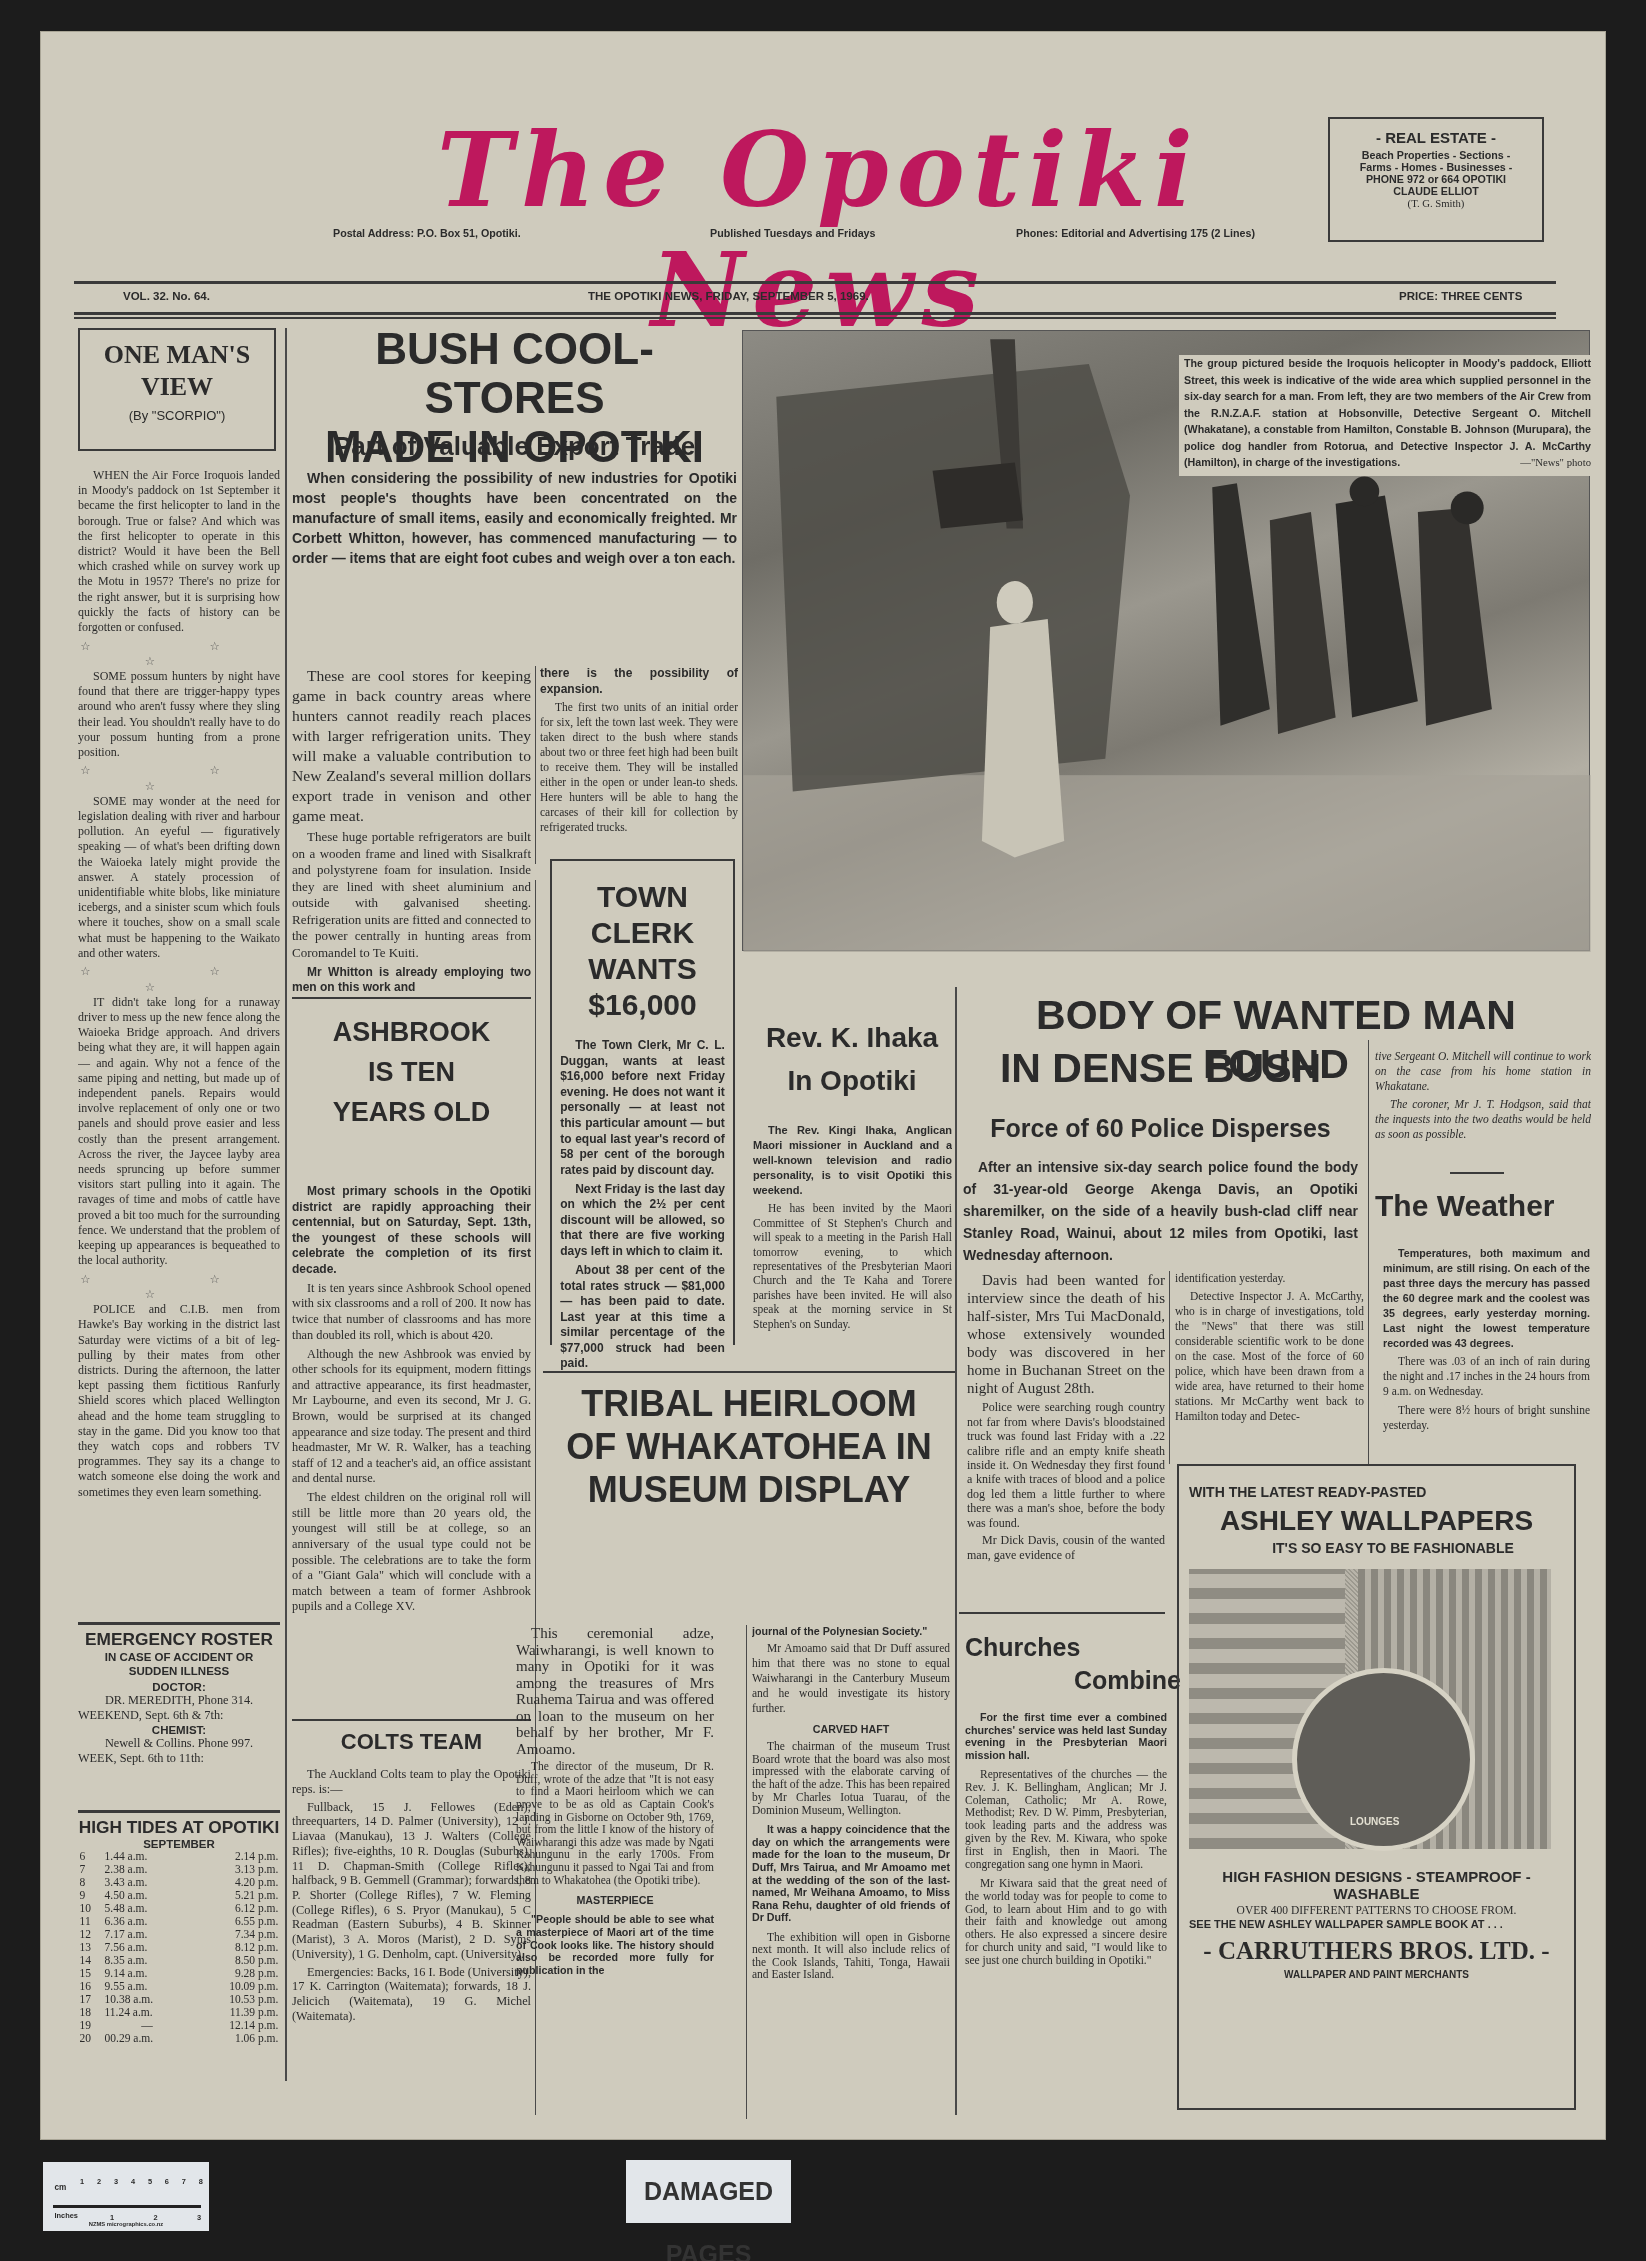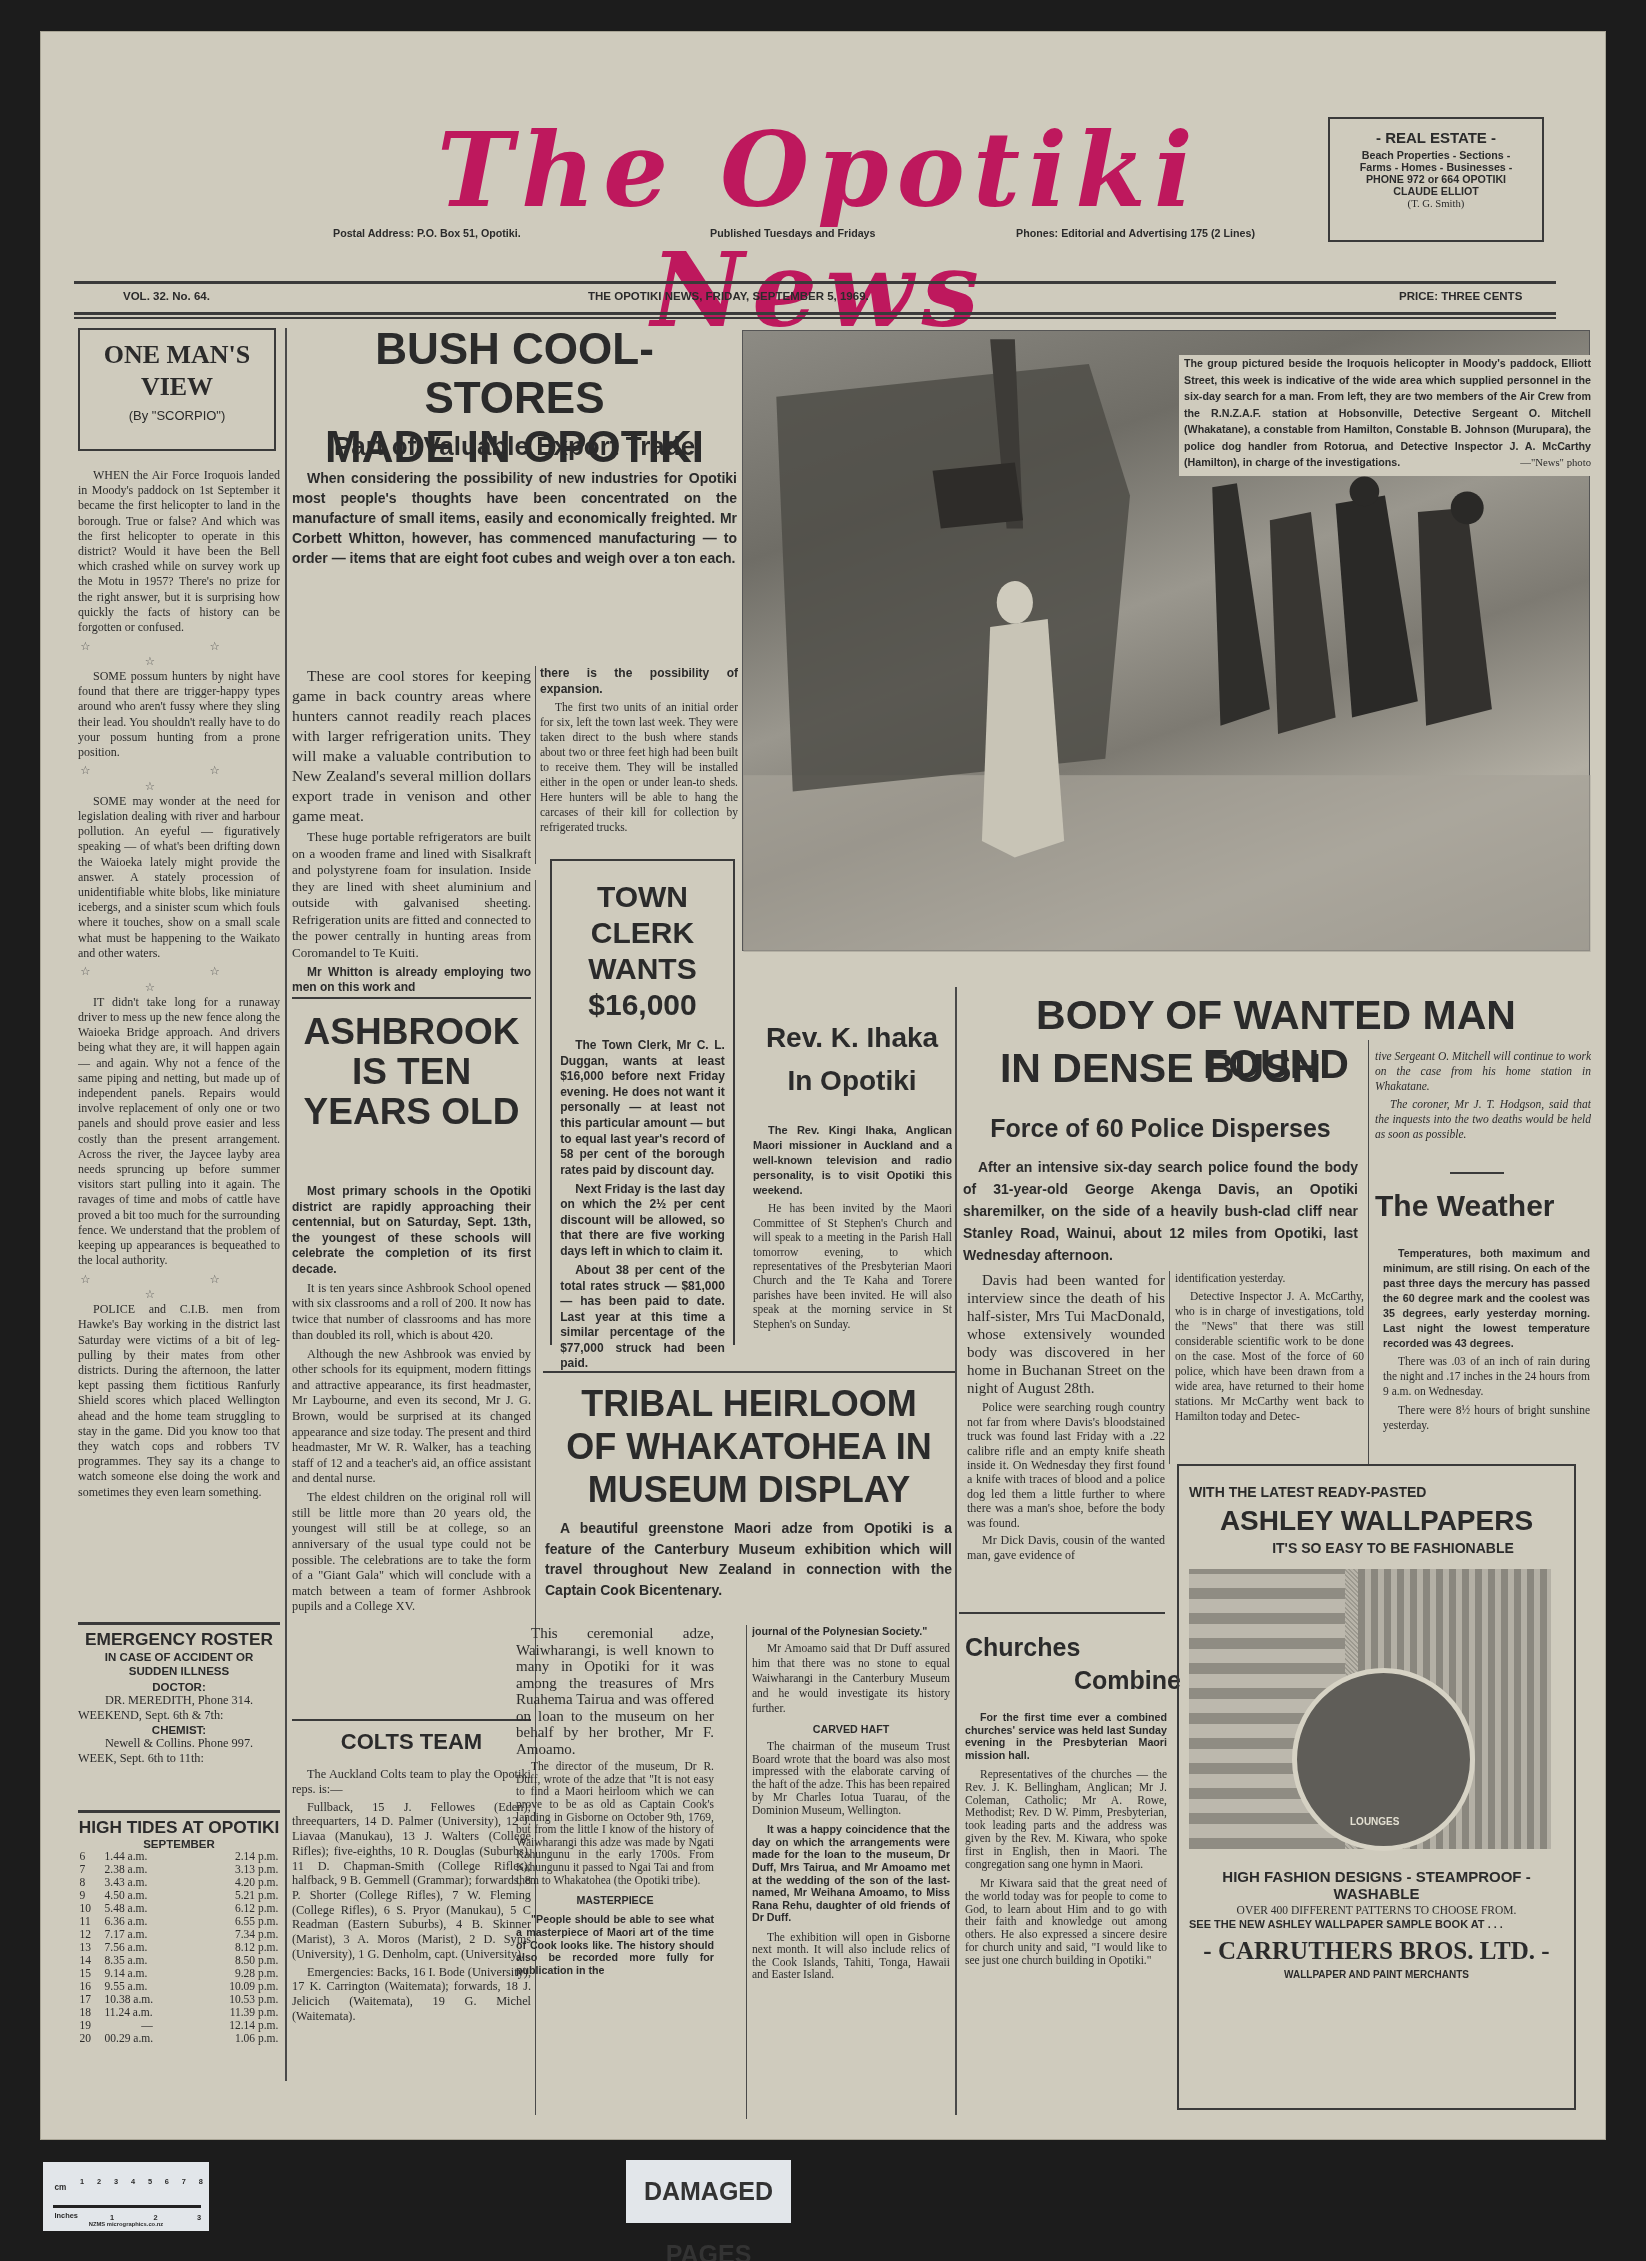--- a/index.html
+++ b/index.html
@@ -181,21 +181,21 @@
     <p class="bbody">Mr Whitton is already employing two men on this work and</p>
   </div>
   <div class="vrule" style="left:494px;top:634px;height:198px;width:0.8px;"></div>
   <div class="abs body" style="left:499px;top:634px;width:198px;height:198px;overflow:hidden;font-size:11.5px;line-height:15px;">
     <p class="bbody" style="text-indent:0;">there is the possibility of expansion.</p>
     <p>The first two units of an initial order for six, left the town last week. They were taken direct to the bush where stands about two or three feet high had been built to receive them. They will be installed either in the open or under lean-to sheds. Here hunters will be able to hang the carcases of their kill for collection by refrigerated trucks.</p>
   </div>
 
   <div class="rule" style="left:251px;top:965px;width:239px;height:1.6px;"></div>
 
-  <div class="abs c cond" style="left:251px;top:980px;width:239px;font-size:37px;line-height:40px;letter-spacing:0;">
+  <div class="abs c cond" style="left:251px;top:980px;width:239px;font-size:27px;line-height:40px;letter-spacing:0;">
     <div>ASHBROOK</div>
     <div>IS TEN</div>
     <div>YEARS OLD</div>
   </div>
   <div class="abs" style="left:251px;top:1152px;width:239px;height:527px;overflow:hidden;">
     <p class="bbody">Most primary schools in the Opotiki district are rapidly approaching their centennial, but on Saturday, Sept. 13th, the youngest of these schools will celebrate the completion of its first decade.</p>
     <p class="body">It is ten years since Ashbrook School opened with six classrooms and a roll of 200. It now has twice that number of classrooms and has more than doubled its roll, which is about 420.</p>
     <p class="body">Although the new Ashbrook was envied by other schools for its equipment, modern fittings and attractive appearance, its first headmaster, Mr Laybourne, and even its second, Mr J. G. Brown, would be surprised at its changed appearance and size today. The present and third headmaster, Mr W. R. Walker, has a teaching staff of 12 and a teacher's aid, an office assistant and dental nurse.</p>
     <p class="body">The eldest children on the original roll will still be little more than 20 years old, the youngest will still be at college, so an anniversary of the usual type could not be possible. The celebrations are to take the form of a "Giant Gala" which will conclude with a match between a team of former Ashbrook pupils and a College XV.</p>
   </div>
@@ -283,23 +283,20 @@
     <p class="body" style="font-size:11.5px;line-height:15px;">There was .03 of an inch of rain during the night and .17 inches in the 24 hours from 9 a.m. on Wednesday.</p>
     <p class="body" style="font-size:11.5px;line-height:15px;">There were 8½ hours of bright sunshine yesterday.</p>
   </div>
 
   <div class="rule" style="left:502px;top:1339px;width:412px;height:1.6px;"></div>
   <div class="abs c cond" style="left:502px;top:1350px;width:412px;font-size:36px;line-height:43px;letter-spacing:0;">
     <div>TRIBAL HEIRLOOM</div>
     <div>OF WHAKATOHEA IN</div>
     <div>MUSEUM DISPLAY</div>
   </div>
-  <div class="abs bbody" style="left:504px;top:1486px;width:407px;font-size:14px;line-height:20.6px;">
-    <p>A beautiful greenstone Maori adze from Opotiki is a feature of the Canterbury Museum exhibition which will travel throughout New Zealand in connection with the Captain Cook Bicentenary.</p>
-  </div>
   <div class="abs" style="left:475px;top:1593px;width:198px;height:494px;overflow:hidden;">
     <p class="body" style="font-size:15px;line-height:16.5px;">This ceremonial adze, Waiwharangi, is well known to many in Opotiki for it was among the treasures of Mrs Ruahema Tairua and was offered on loan to the museum on her behalf by her brother, Mr F. Amoamo.</p>
     <p class="body" style="font-size:11.5px;line-height:12.6px;">The director of the museum, Dr R. Duff, wrote of the adze that "It is not easy to find a Maori heirloom which we can prove to be as old as Captain Cook's landing in Gisborne on October 9th, 1769, but from the little I know of the history of Waiwharangi this adze was made by Ngati Kahungunu in the early 1700s. From Kahungunu it passed to Ngai Tai and from them to Whakatohea (the Opotiki tribe).</p>
     <div class="c sans" style="font-size:10.7px;font-weight:bold;margin:8.2px 0 6.6px;">MASTERPIECE</div>
     <p class="bbody" style="font-size:10.7px;line-height:12.8px;">"People should be able to see what a masterpiece of Maori art of the time of Cook looks like. The history should also be recorded more fully for publication in the</p>
   </div>
   <div class="vrule" style="left:705px;top:1593px;height:494px;width:0.8px;"></div>
   <div class="abs" style="left:711px;top:1593px;width:198px;height:494px;overflow:hidden;">
     <p class="bbody" style="text-indent:0;font-size:10.7px;line-height:13px;">journal of the Polynesian Society."</p>
     <p class="body" style="font-size:11.5px;line-height:15px;">Mr Amoamo said that Dr Duff assured him that there was no stone to equal Waiwharangi in the Canterbury Museum and he would investigate its history further.</p>

